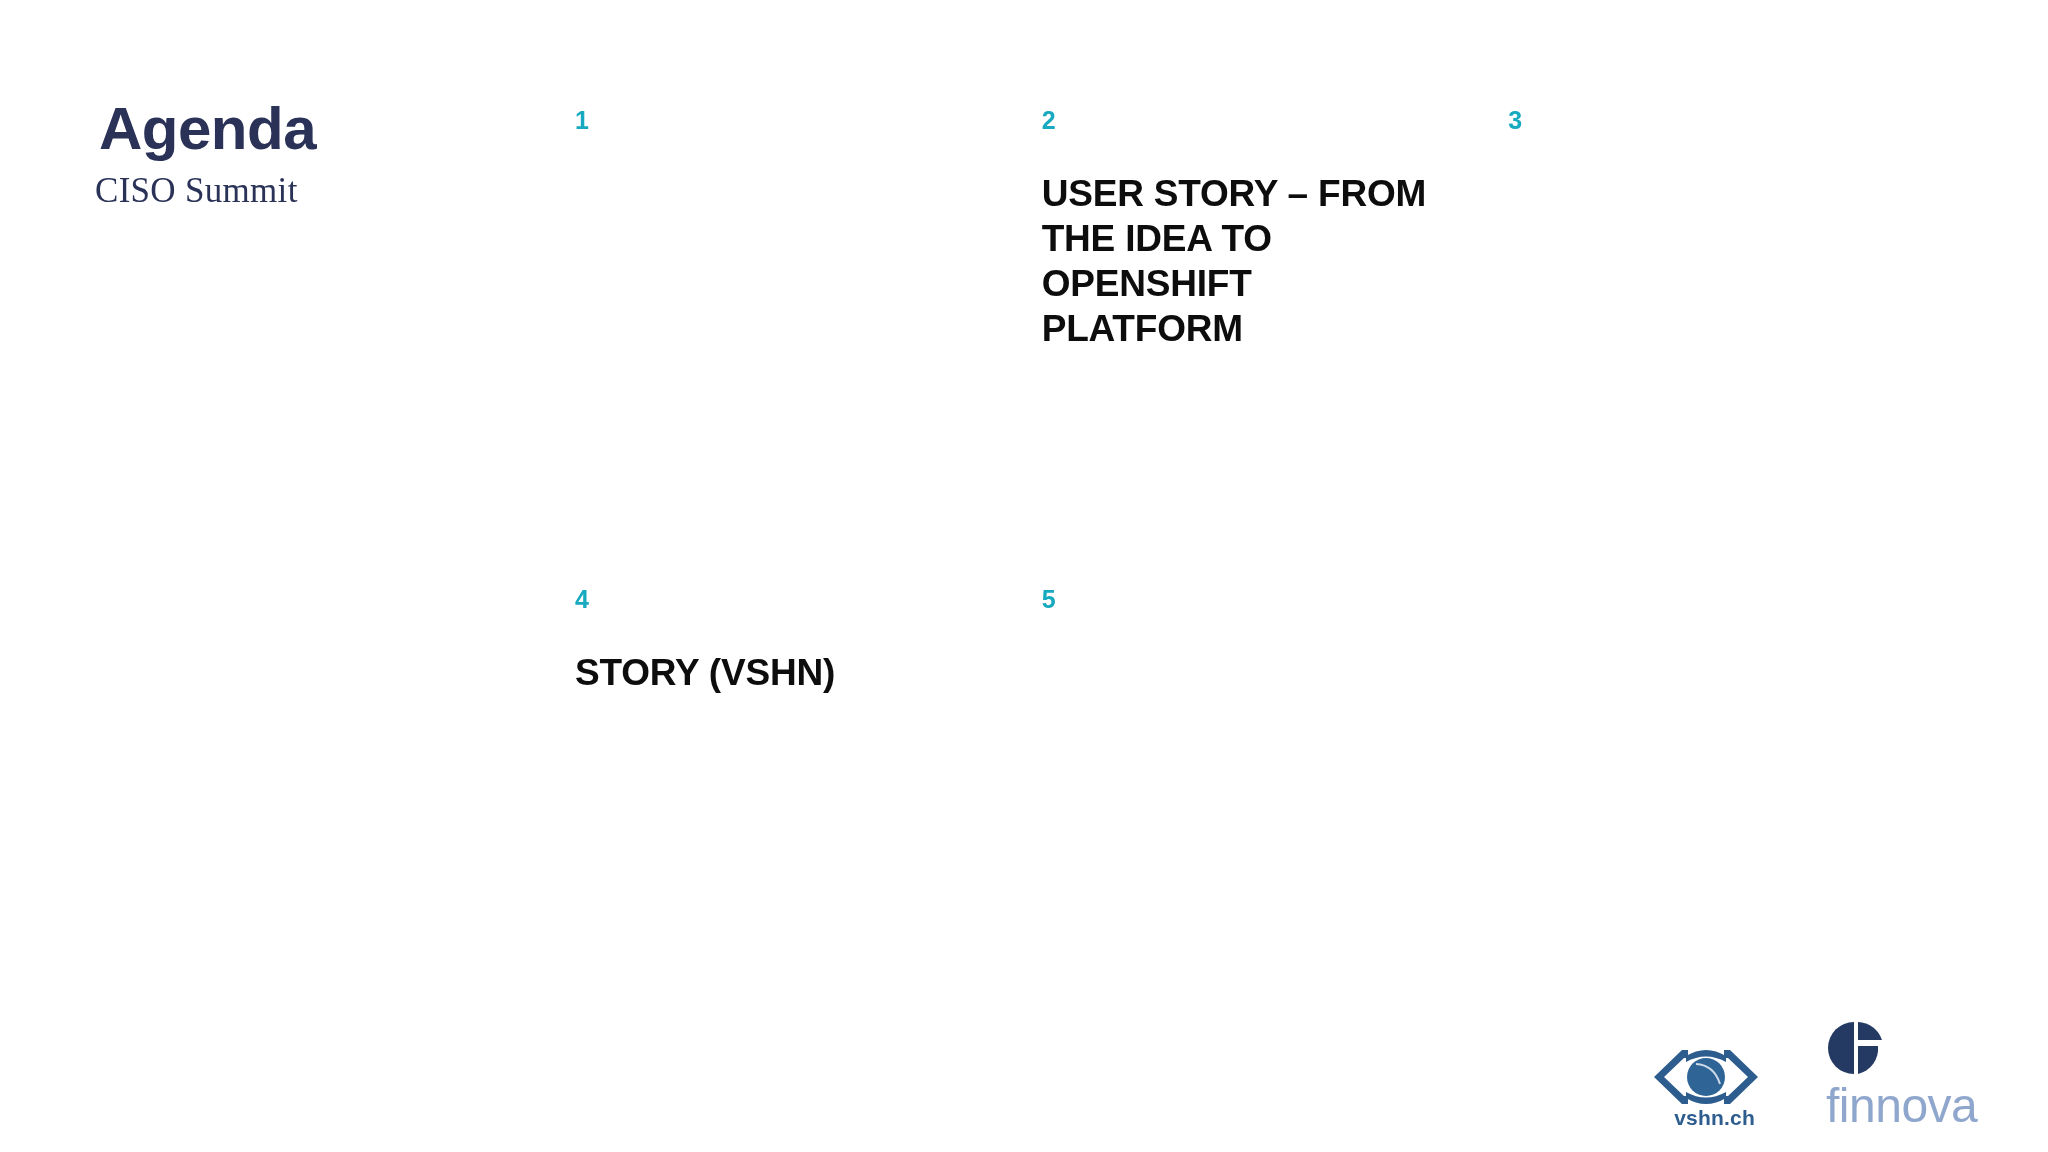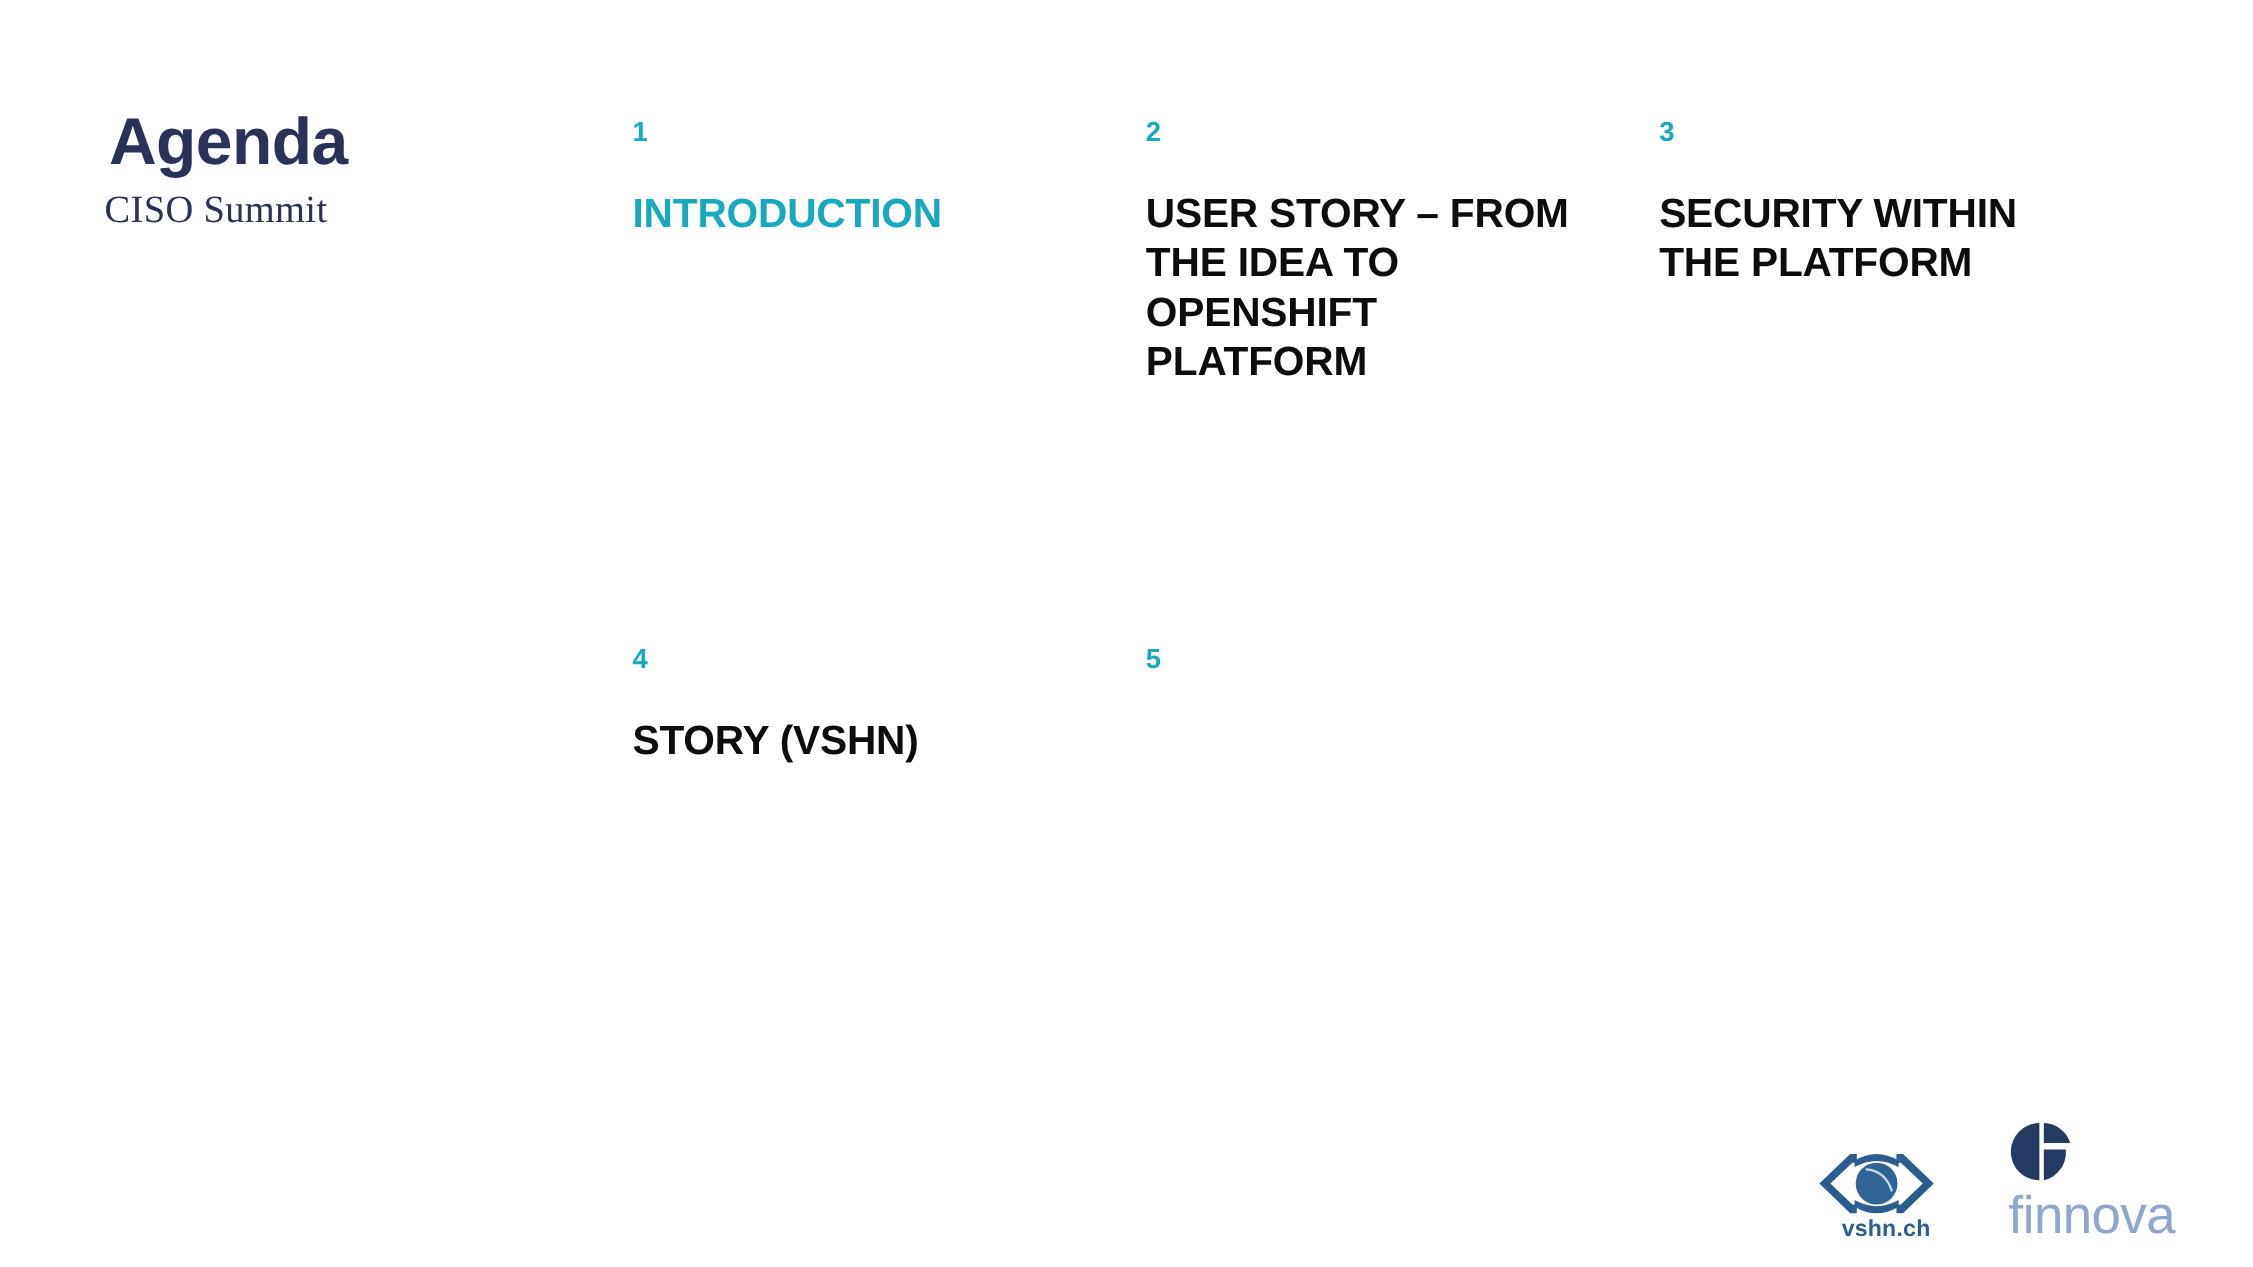--- a/index.html
+++ b/index.html
@@ -141,31 +141,29 @@
     <div id="page-title">Agenda</div>
     <div id="page-subtitle">CISO Summit</div>
   </div>
 
   <div id="agenda-grid">
 
     <div class="agenda-row" id="agenda-row-1">
 
       <div class="agenda-item active" id="agenda-item-1">
         <div class="item-number">1</div>
-        <div class="item-label">INTRODUCTION</div>
       </div>
 
       <div class="agenda-item" id="agenda-item-2">
         <div class="item-number">2</div>
         <div class="item-label">USER STORY – FROM THE IDEA TO OPENSHIFT PLATFORM</div>
       </div>
 
       <div class="agenda-item" id="agenda-item-3">
         <div class="item-number">3</div>
-        <div class="item-label">SECURITY WITHIN THE PLATFORM</div>
       </div>
 
     </div>
 
     <div class="agenda-row" id="agenda-row-2">
 
       <div class="agenda-item" id="agenda-item-4">
         <div class="item-number">4</div>
         <div class="item-label">STORY (VSHN)</div>
       </div>

